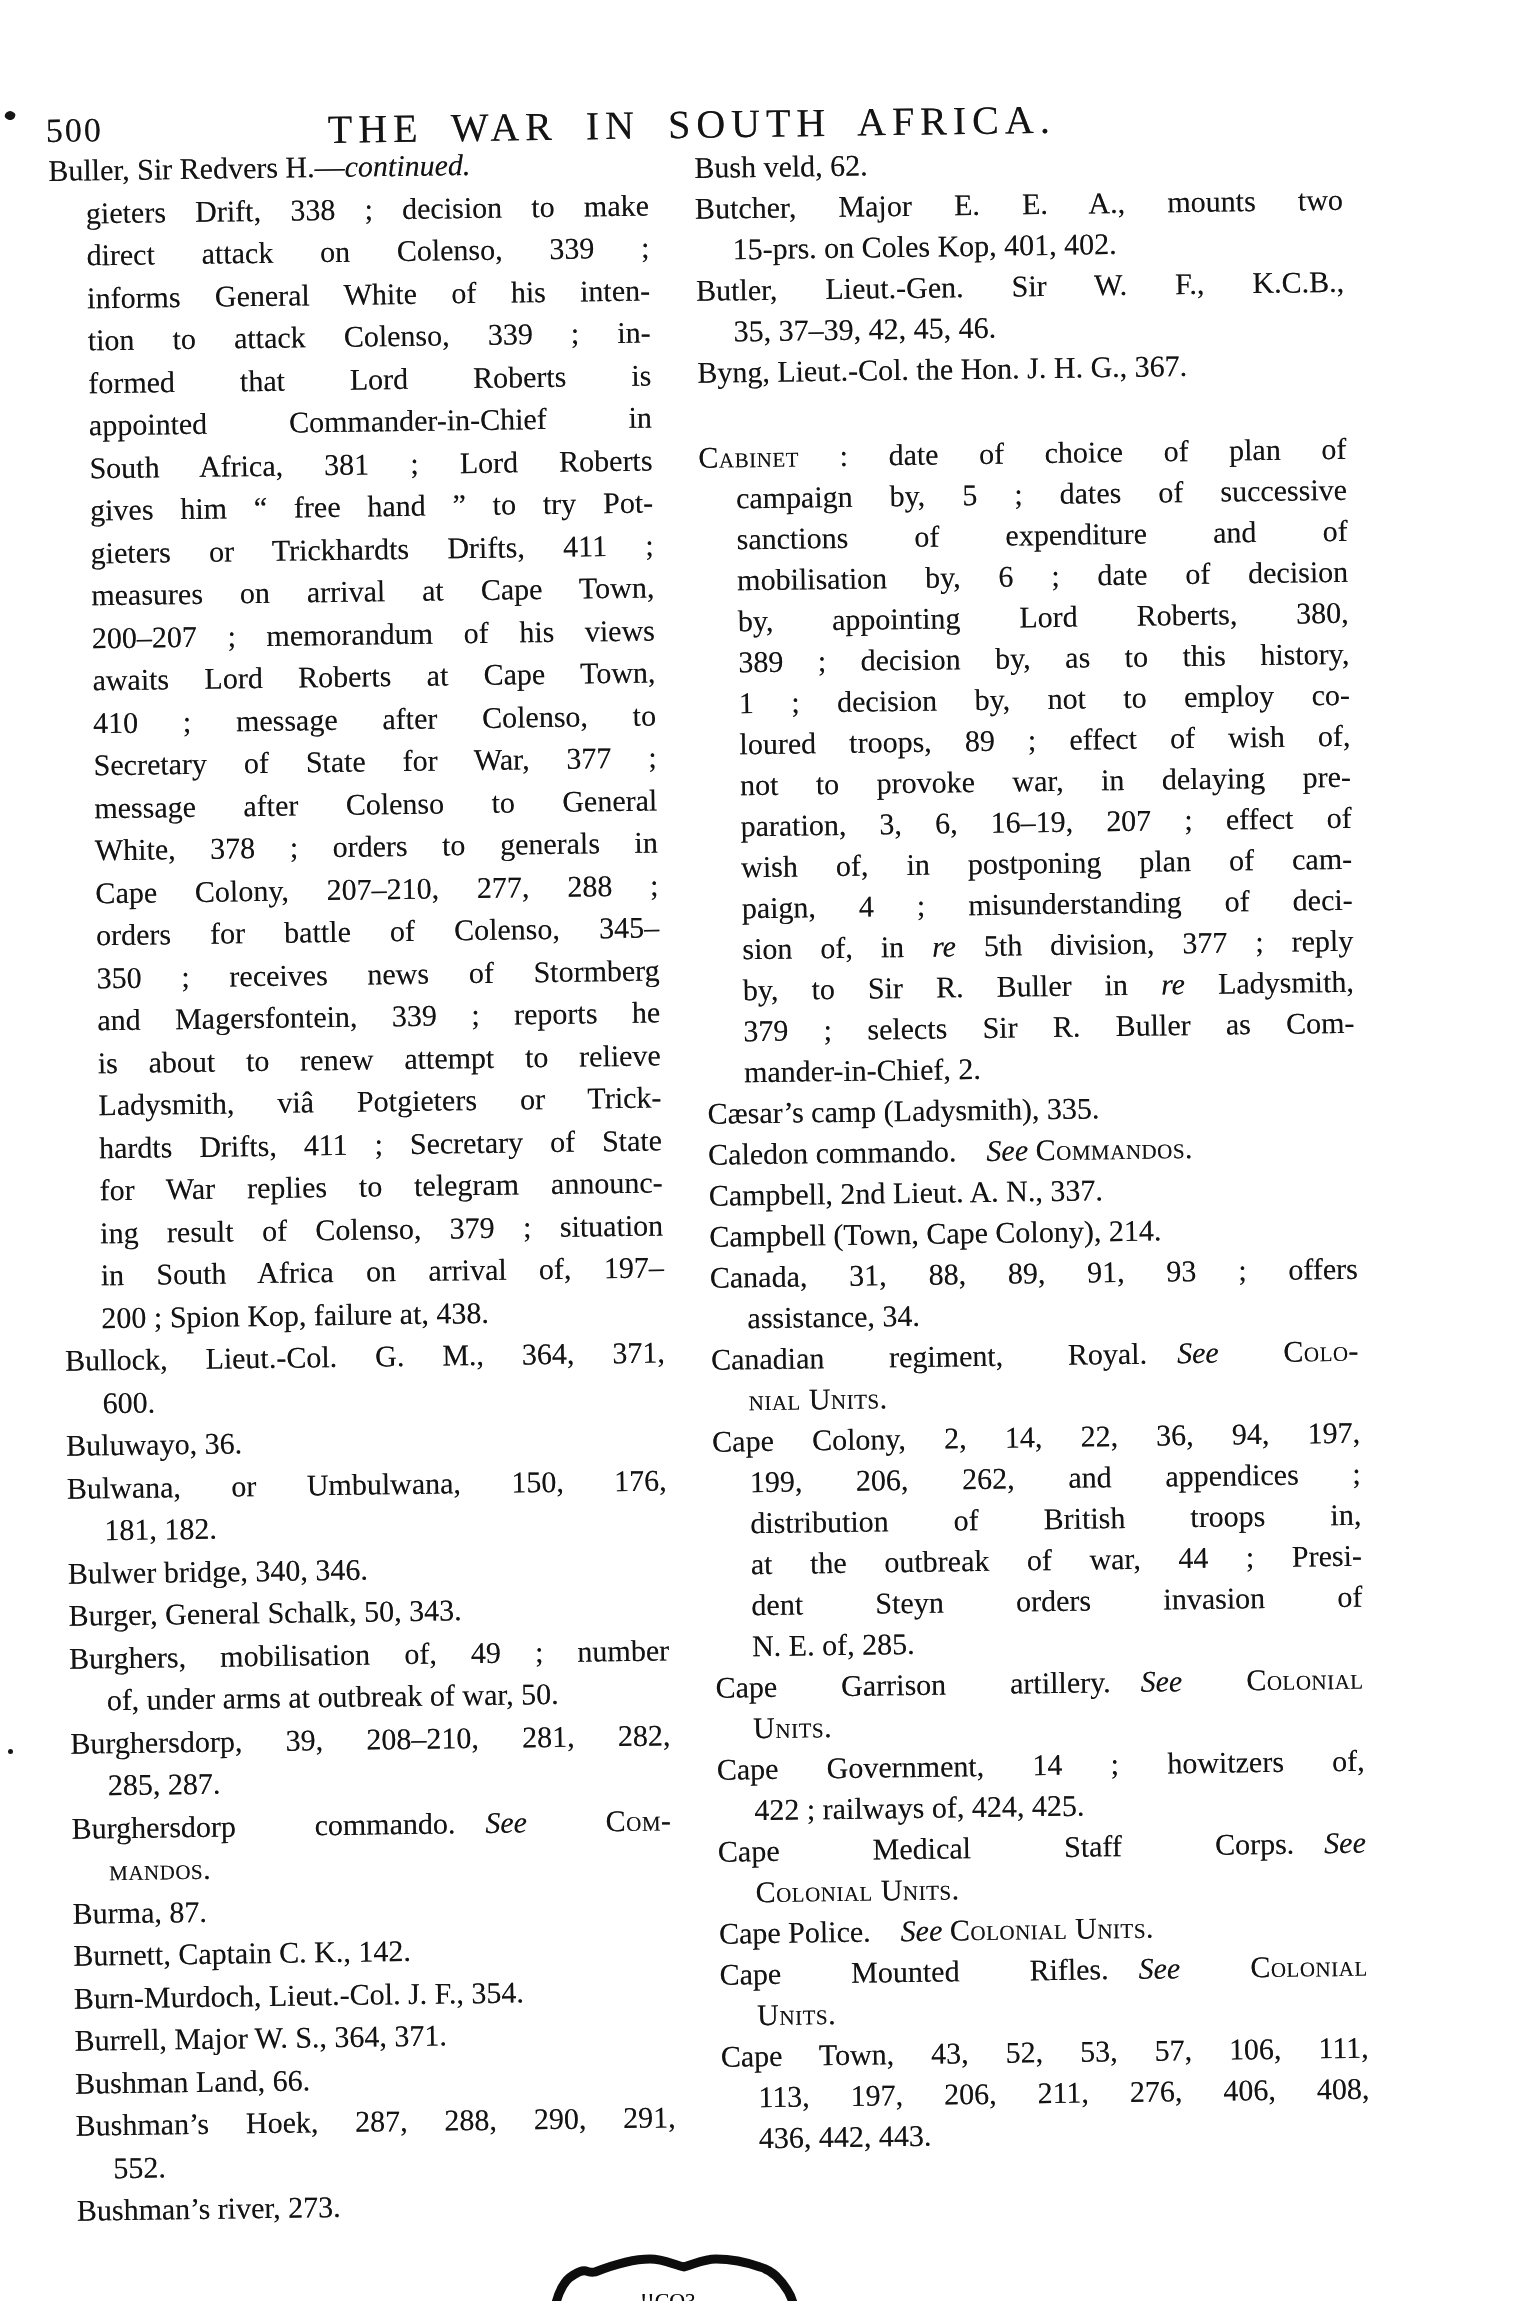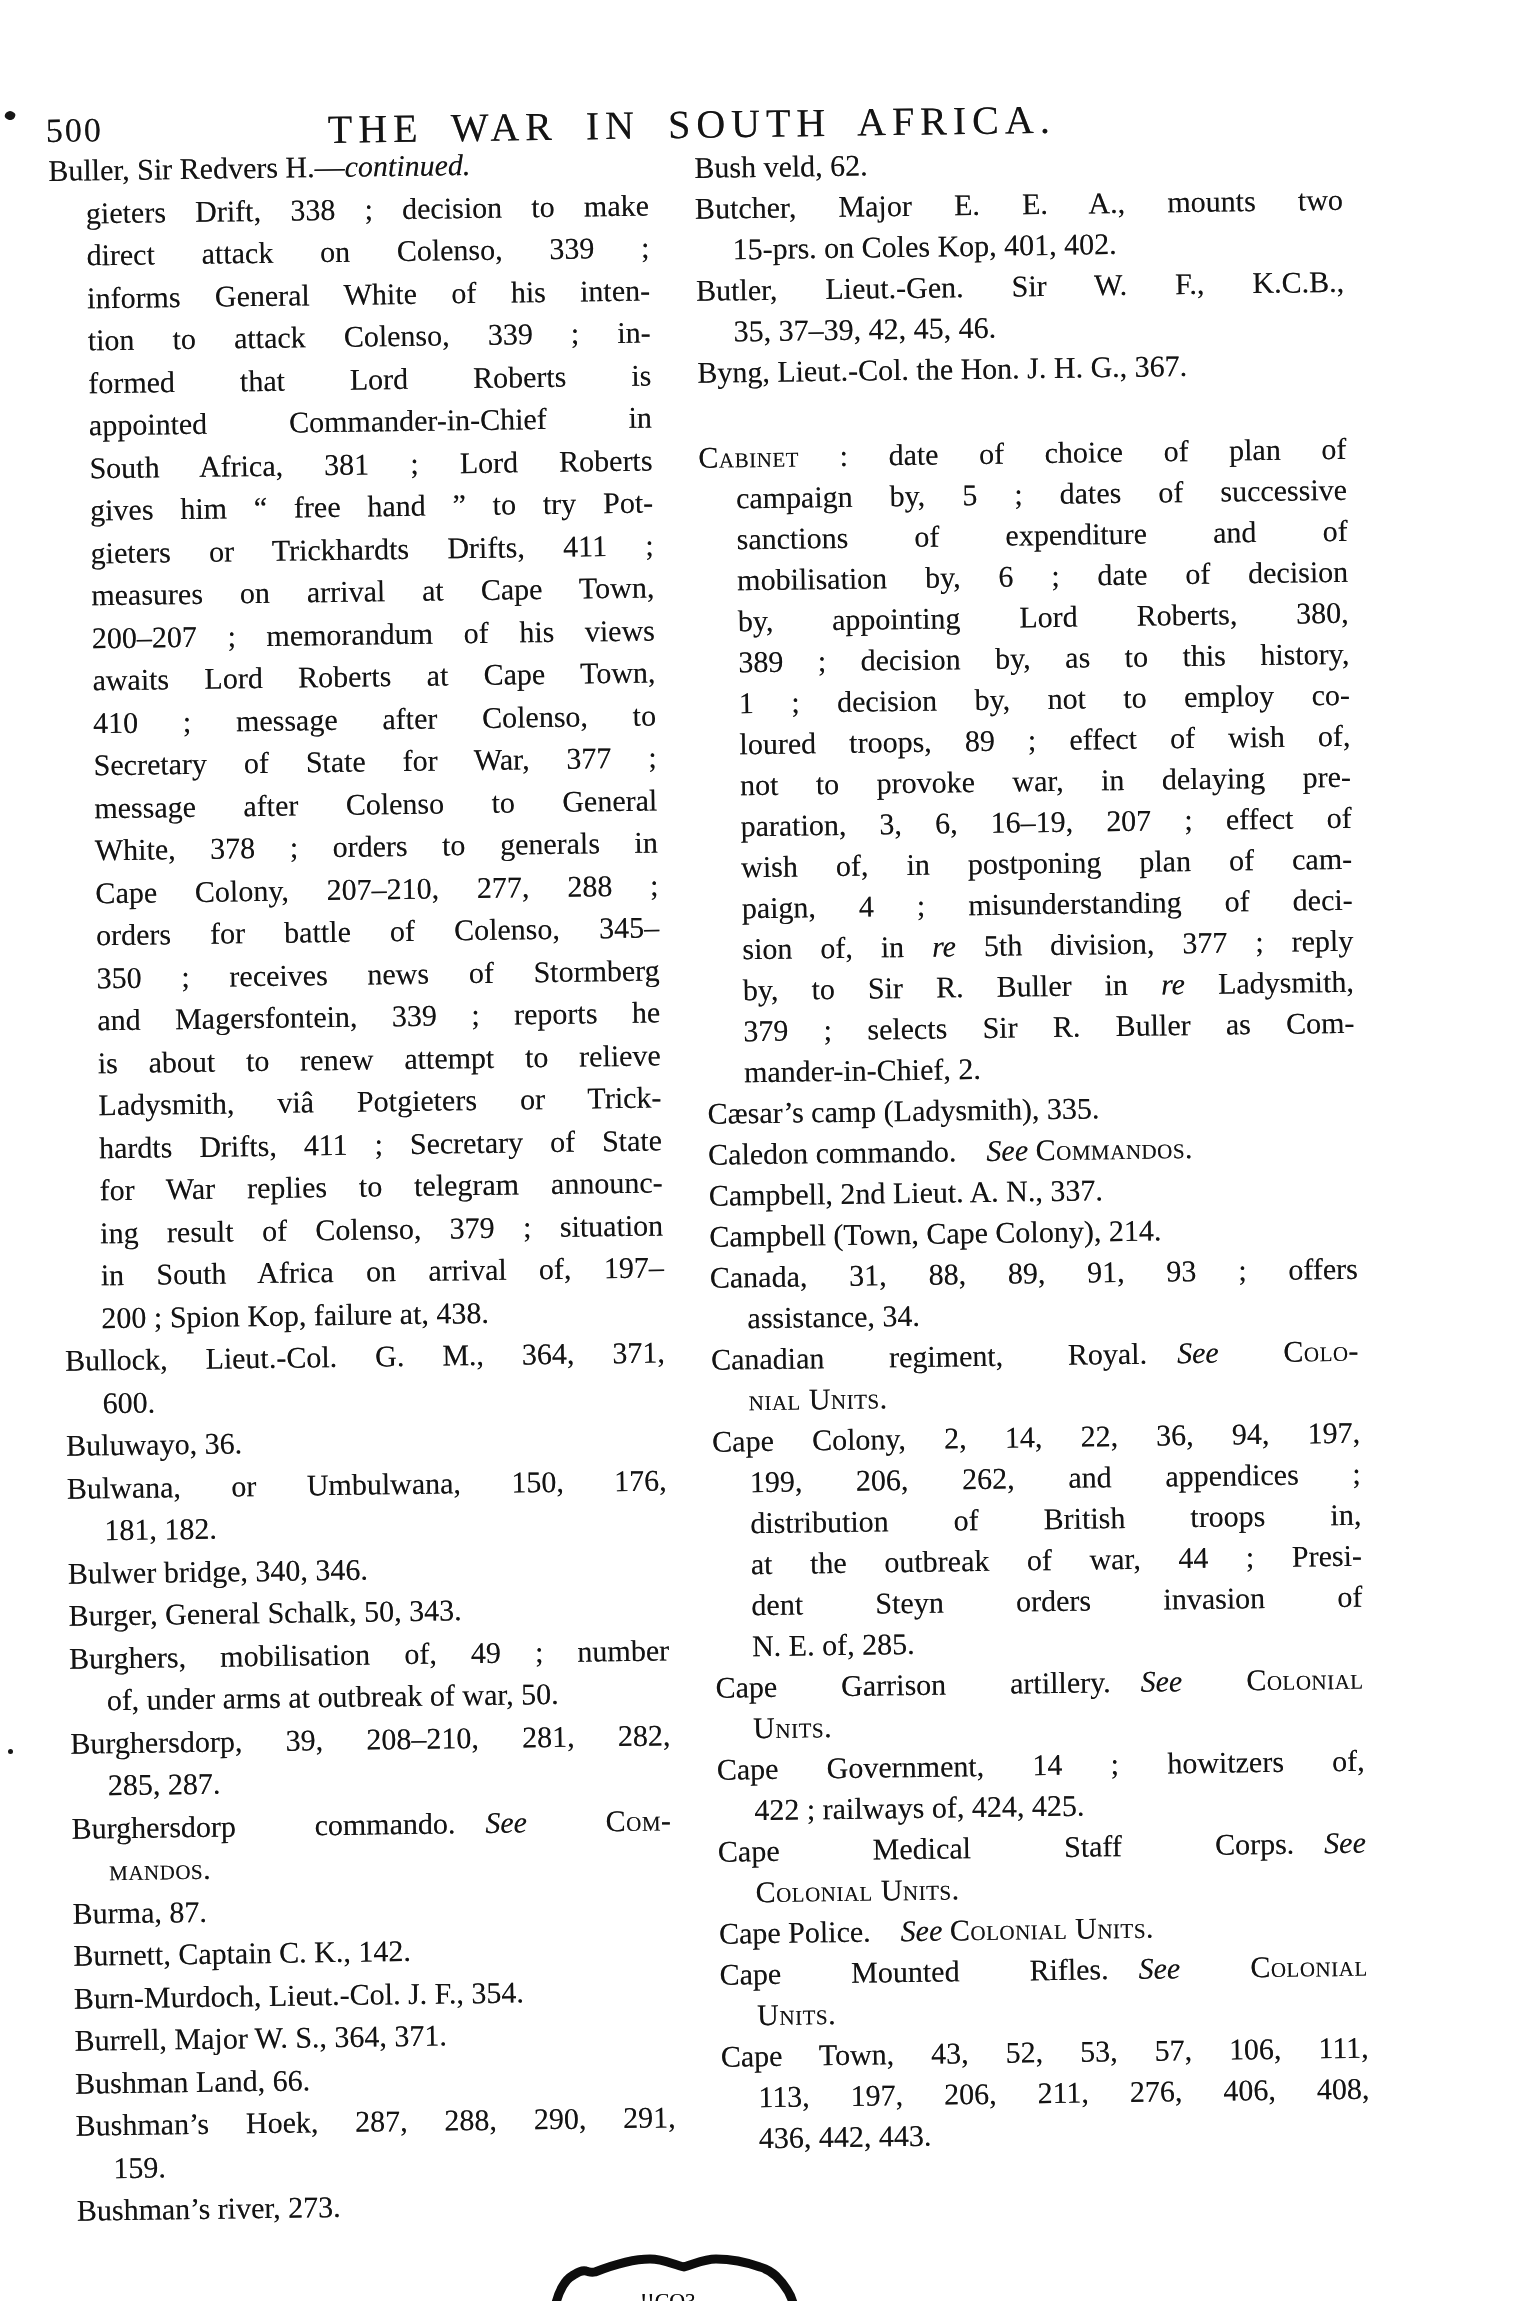--- a/index.html
+++ b/index.html
@@ -119,21 +119,21 @@
           <div class="line"><span>Burn-Murdoch, Lieut.-Col. J. F., 354.</span></div>
         </div>
         <div class="entry">
           <div class="line"><span>Burrell, Major W. S., 364, 371.</span></div>
         </div>
         <div class="entry">
           <div class="line"><span>Bushman Land, 66.</span></div>
         </div>
         <div class="entry">
           <div class="line just"><span>Bushman’s Hoek, 287, 288, 290, 291,</span></div>
-          <div class="line cont"><span>159.</span></div>
+          <div class="line cont"><span>552.</span></div>
         </div>
         <div class="entry">
           <div class="line"><span>Bushman’s river, 273.</span></div>
         </div>
       </div>
     <div class="col col-right">
         <div class="entry">
           <div class="line"><span>Bush veld, 62.</span></div>
         </div>
         <div class="entry">

